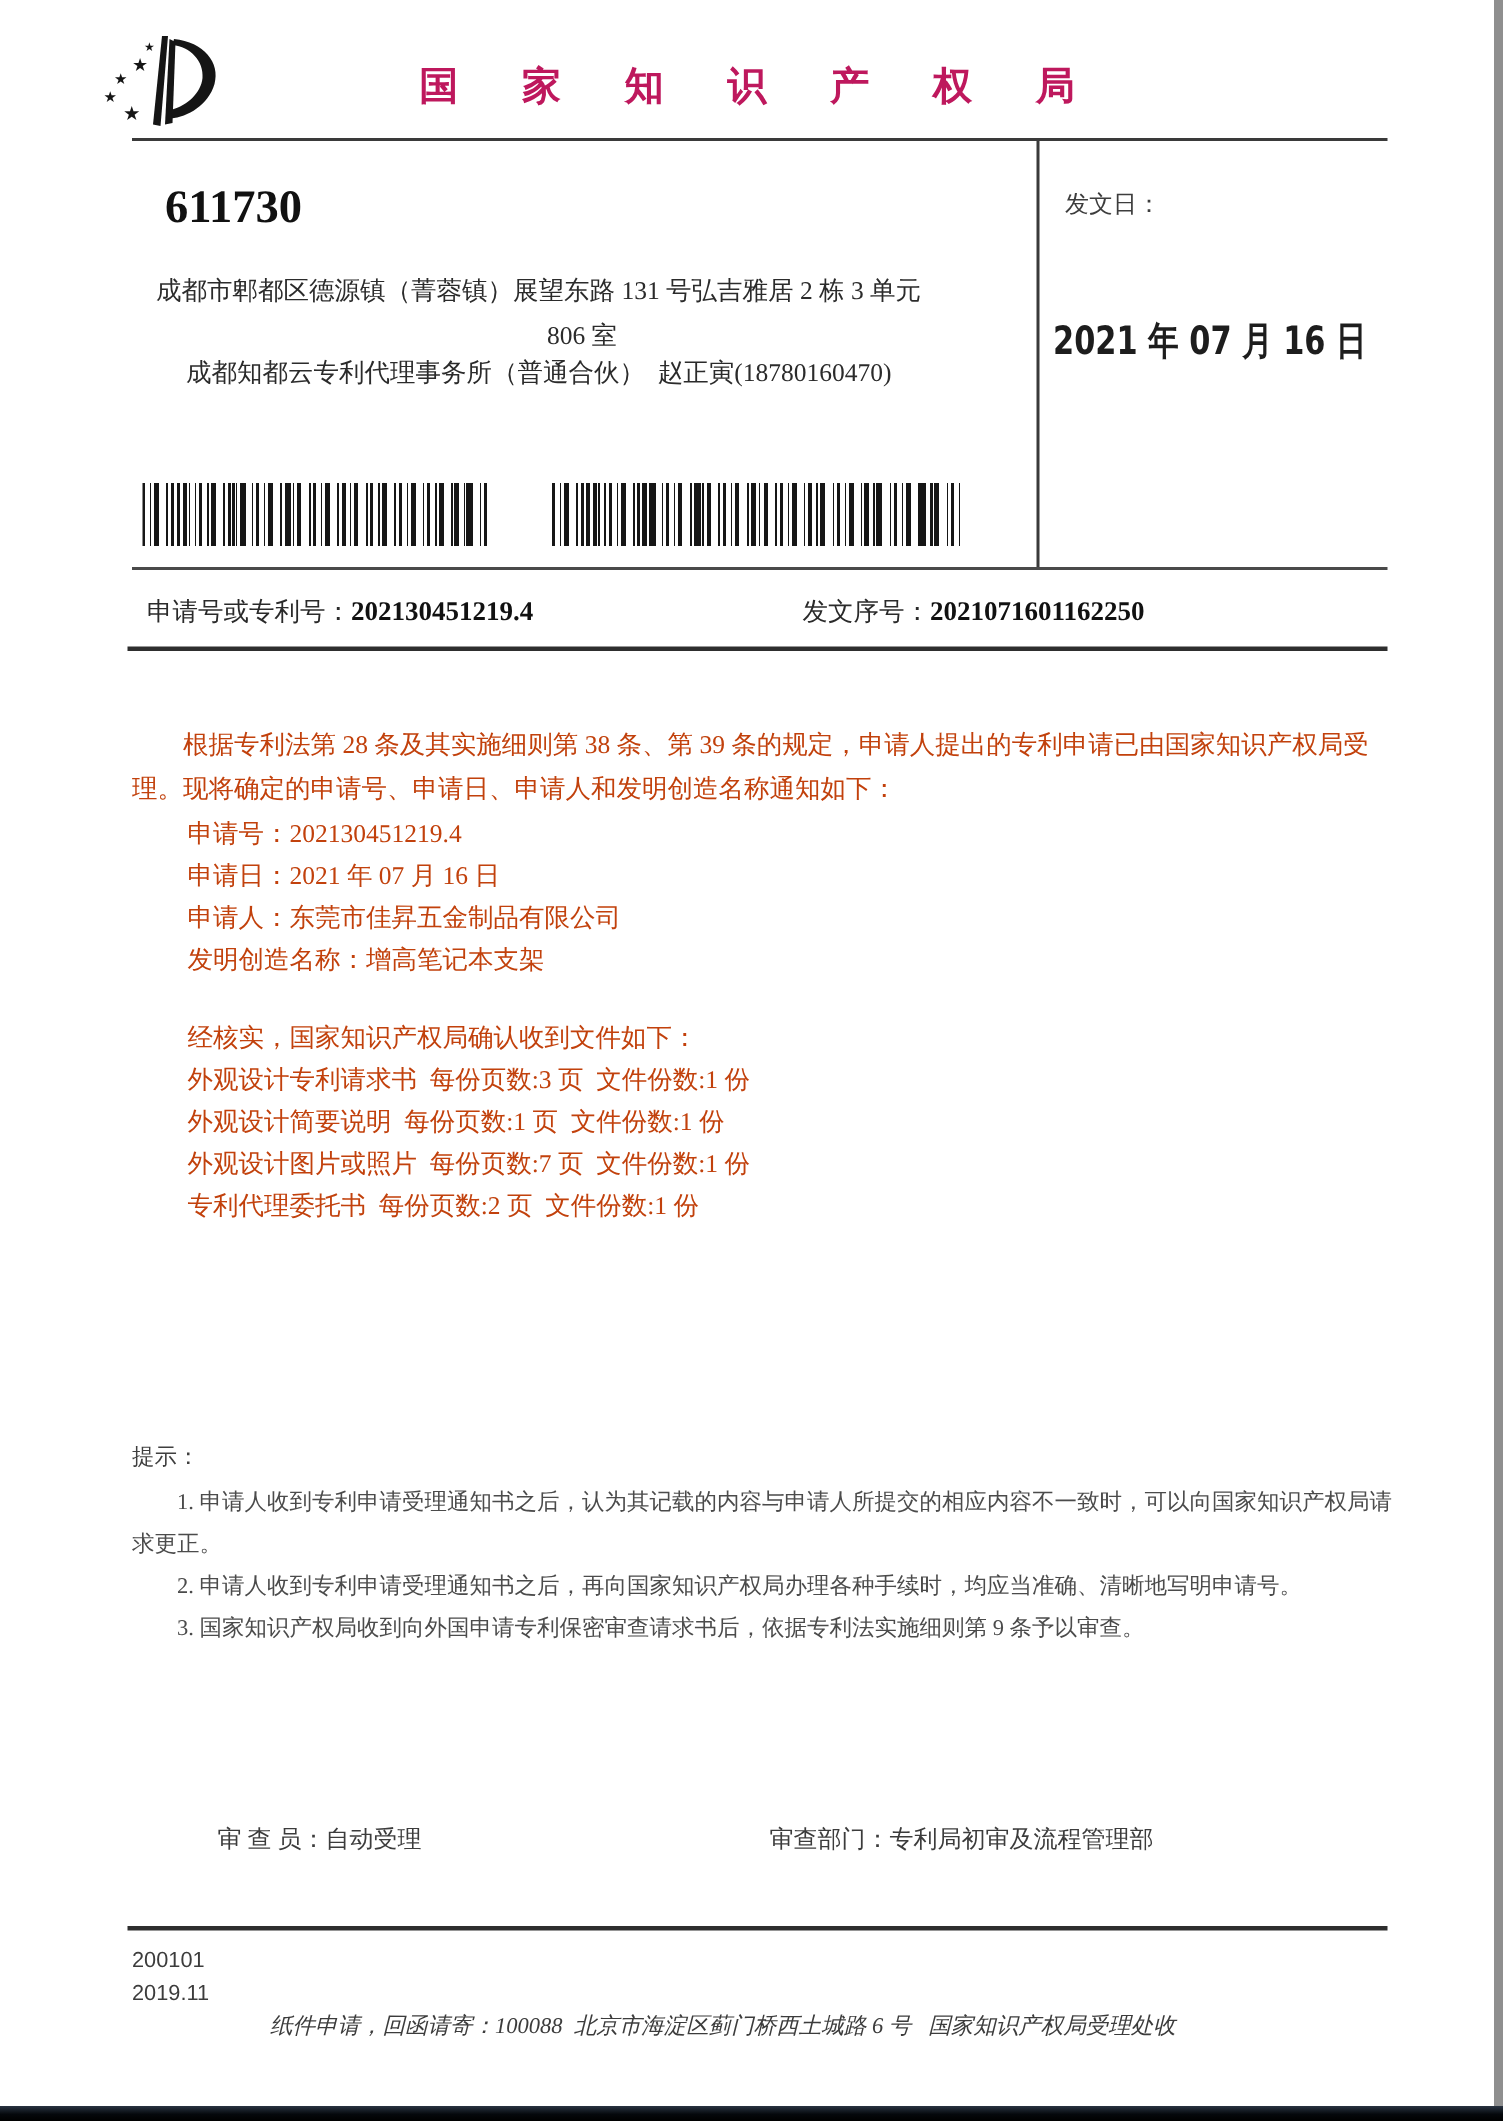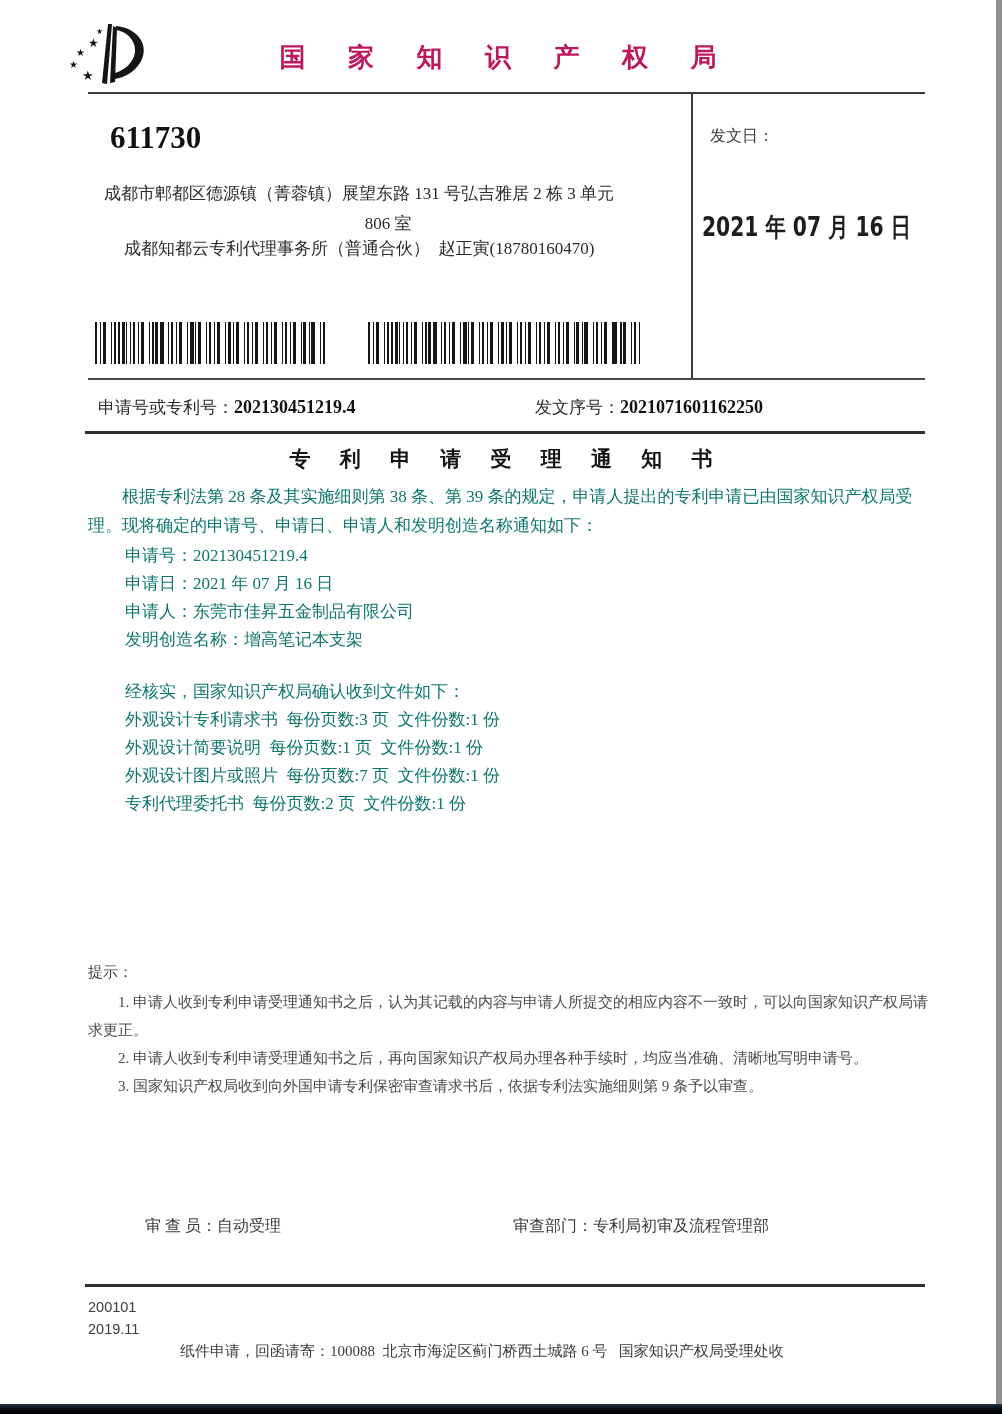--- a/index.html
+++ b/index.html
@@ -47,38 +47,38 @@
   .bc1{left:95px;top:322px;width:230px;}
   .bc2{left:368px;top:322px;width:272px;}
   
   .num-row{left:98px;top:396px;width:828px;font-size:17px;color:#2a2a2a;}
   .num-app{position:absolute;left:0;top:0;white-space:nowrap;}
   .num-serial{position:absolute;left:437px;top:0;white-space:nowrap;}
   .num-val{font-weight:bold;font-size:18px;color:#111;}
   
   .notice-title{left:88px;top:445px;width:838px;text-align:center;
     font-size:21px;font-weight:bold;letter-spacing:12px;color:#161616;}
-  .body-block{left:88px;top:482px;width:840px;font-size:17px;line-height:29px;color:#0f766e;}
+  .body-block{left:88px;top:482px;width:840px;font-size:17px;line-height:29px;color:#c2410c;}
   .intro{text-indent:2em;margin:0 0 2px 0;}
   .field{margin-left:37px;line-height:28px;white-space:pre-wrap;}
   .confirm{margin:24px 0 0 37px;line-height:28px;}
   .doc-line{margin-left:37px;line-height:28px;white-space:pre-wrap;}
   
   .tips{left:88px;top:958px;width:842px;font-size:15px;line-height:28px;color:#4b4b4b;}
   .tips-head{margin:0 0 2px 0;color:#3f3f3f;}
   .tip{text-indent:2em;margin:0;}
   
   .review{left:145px;top:1216px;width:780px;font-size:16px;color:#3c3c3c;}
   .rev-dept{position:absolute;left:368px;top:0;white-space:nowrap;}
   .rev-exam{position:absolute;left:0;top:0;white-space:nowrap;}
   
   .ftr-codes{left:88px;top:1296px;width:80px;font-size:14.5px;line-height:22px;color:#3c3c3c;
     font-family:"Liberation Sans","DejaVu Sans",sans-serif;}
   .ftr-notes{left:180px;top:1296px;width:748px;font-size:15px;line-height:22px;color:#3c3c3c;white-space:pre-wrap;}
-  .ftr-notes p{margin:0;}
+  .ftr-notes p{margin:0;font-style:italic;}
   .logo{left:66px;top:18px;}
 </style>
 </head>
 <body>
 
 <div class="page">
 
   <div class="edge-right"></div>
   <div class="edge-bottom"></div>
 
@@ -113,21 +113,20 @@
   <div class="abs num-row">
     <span class="num-app">
       <span>申请号或专利号：</span><span class="num-val">202130451219.4</span>
     </span>
     <span class="num-serial">
       <span>发文序号：</span><span class="num-val">2021071601162250</span>
     </span>
   </div>
   <div class="abs mid-rule"></div>
 
-  <div class="abs notice-title">专 利 申 请 受 理 通 知 书</div>
 
   <div class="abs body-block">
     <p class="intro">根据专利法第 28 条及其实施细则第 38 条、第 39 条的规定，申请人提出的专利申请已由国家知识产权局受理。现将确定的申请号、申请日、申请人和发明创造名称通知如下：</p>
 
     <div class="field"><span>申请号：</span><span>202130451219.4</span></div>
     <div class="field"><span>申请日：</span><span>2021 年 07 月 16 日</span></div>
     <div class="field"><span>申请人：</span><span>东莞市佳昇五金制品有限公司</span></div>
     <div class="field"><span>发明创造名称：</span><span>增高笔记本支架</span></div>
 
     <div class="confirm">经核实，国家知识产权局确认收到文件如下：</div>

